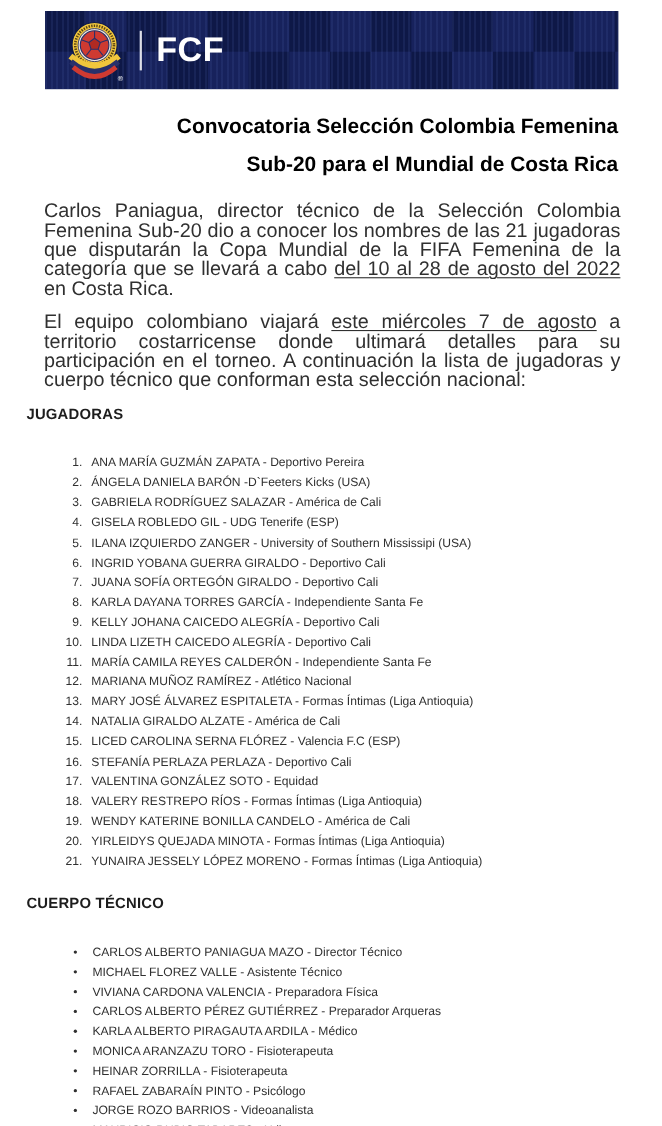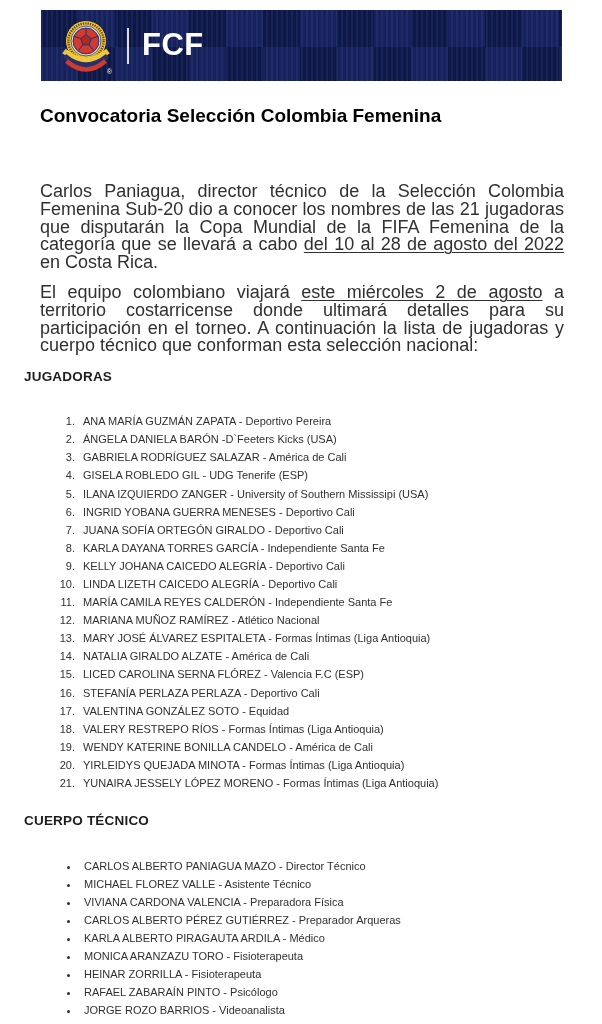--- a/index.html
+++ b/index.html
@@ -52,21 +52,21 @@
     font-size: 31px;
     font-weight: 800;
     letter-spacing: 0.5px;
     line-height: 1;
     padding-bottom: 2px;
   }
 
   
   .doc-title {
     margin: 18px 40px 16px 40px;
-    text-align: left;
+    text-align: right;
     color: #000000;
     font-size: 19px;
     font-weight: bold;
     line-height: 34px;
   }
 
   
   .para {
     margin: 0 38px 0 40px;
     text-align: justify;
@@ -146,37 +146,38 @@
 
         <text x="49" y="59" font-size="6.5" fill="#ffffff">®</text>
       </svg>
     </div>
     <div class="divider"></div>
     <div class="wordmark">FCF</div>
   </header>
 
   <h1 class="doc-title" style="position:absolute; left:0; right:0; top:81px; margin-left:40px; margin-right:40px;">
     <div>Convocatoria Selección Colombia Femenina</div>
+    <div>Sub-20 para el Mundial de Costa Rica</div>
   </h1>
 
   <div style="position:absolute; left:0; right:0; top:166px;">
 
     <p class="para first"><span>Carlos Paniagua, director técnico de la Selección Colombia Femenina Sub-20 dio a conocer los nombres de las 21 jugadoras que disputarán la Copa Mundial de la FIFA Femenina de la categoría que se llevará a cabo </span><span class="u">del 10 al 28 de agosto del 2022</span><span> en Costa Rica.</span></p>
 
-    <p class="para"><span>El equipo colombiano viajará </span><span class="u">este miércoles 2 de agosto</span><span> a territorio costarricense donde ultimará detalles para su participación en el torneo. A continuación la lista de jugadoras y cuerpo técnico que conforman esta selección nacional:</span></p>
+    <p class="para"><span>El equipo colombiano viajará </span><span class="u">este miércoles 7 de agosto</span><span> a territorio costarricense donde ultimará detalles para su participación en el torneo. A continuación la lista de jugadoras y cuerpo técnico que conforman esta selección nacional:</span></p>
 
     <h2 class="section-heading">JUGADORAS</h2>
 
     <ol class="players">
         <li>ANA MARÍA GUZMÁN ZAPATA - Deportivo Pereira</li>
         <li>ÁNGELA DANIELA BARÓN -D`Feeters Kicks (USA)</li>
         <li>GABRIELA RODRÍGUEZ SALAZAR - América de Cali</li>
         <li>GISELA ROBLEDO GIL - UDG Tenerife (ESP)</li>
         <li>ILANA IZQUIERDO ZANGER - University of Southern Mississipi (USA)</li>
-        <li>INGRID YOBANA GUERRA MENESES - Deportivo Cali</li>
+        <li>INGRID YOBANA GUERRA GIRALDO - Deportivo Cali</li>
         <li>JUANA SOFÍA ORTEGÓN GIRALDO - Deportivo Cali</li>
         <li>KARLA DAYANA TORRES GARCÍA - Independiente Santa Fe</li>
         <li>KELLY JOHANA CAICEDO ALEGRÍA - Deportivo Cali</li>
         <li>LINDA LIZETH CAICEDO ALEGRÍA - Deportivo Cali</li>
         <li>MARÍA CAMILA REYES CALDERÓN - Independiente Santa Fe</li>
         <li>MARIANA MUÑOZ RAMÍREZ - Atlético Nacional</li>
         <li>MARY JOSÉ ÁLVAREZ ESPITALETA - Formas Íntimas (Liga Antioquia)</li>
         <li>NATALIA GIRALDO ALZATE - América de Cali</li>
         <li>LICED CAROLINA SERNA FLÓREZ - Valencia F.C (ESP)</li>
         <li>STEFANÍA PERLAZA PERLAZA - Deportivo Cali</li>

